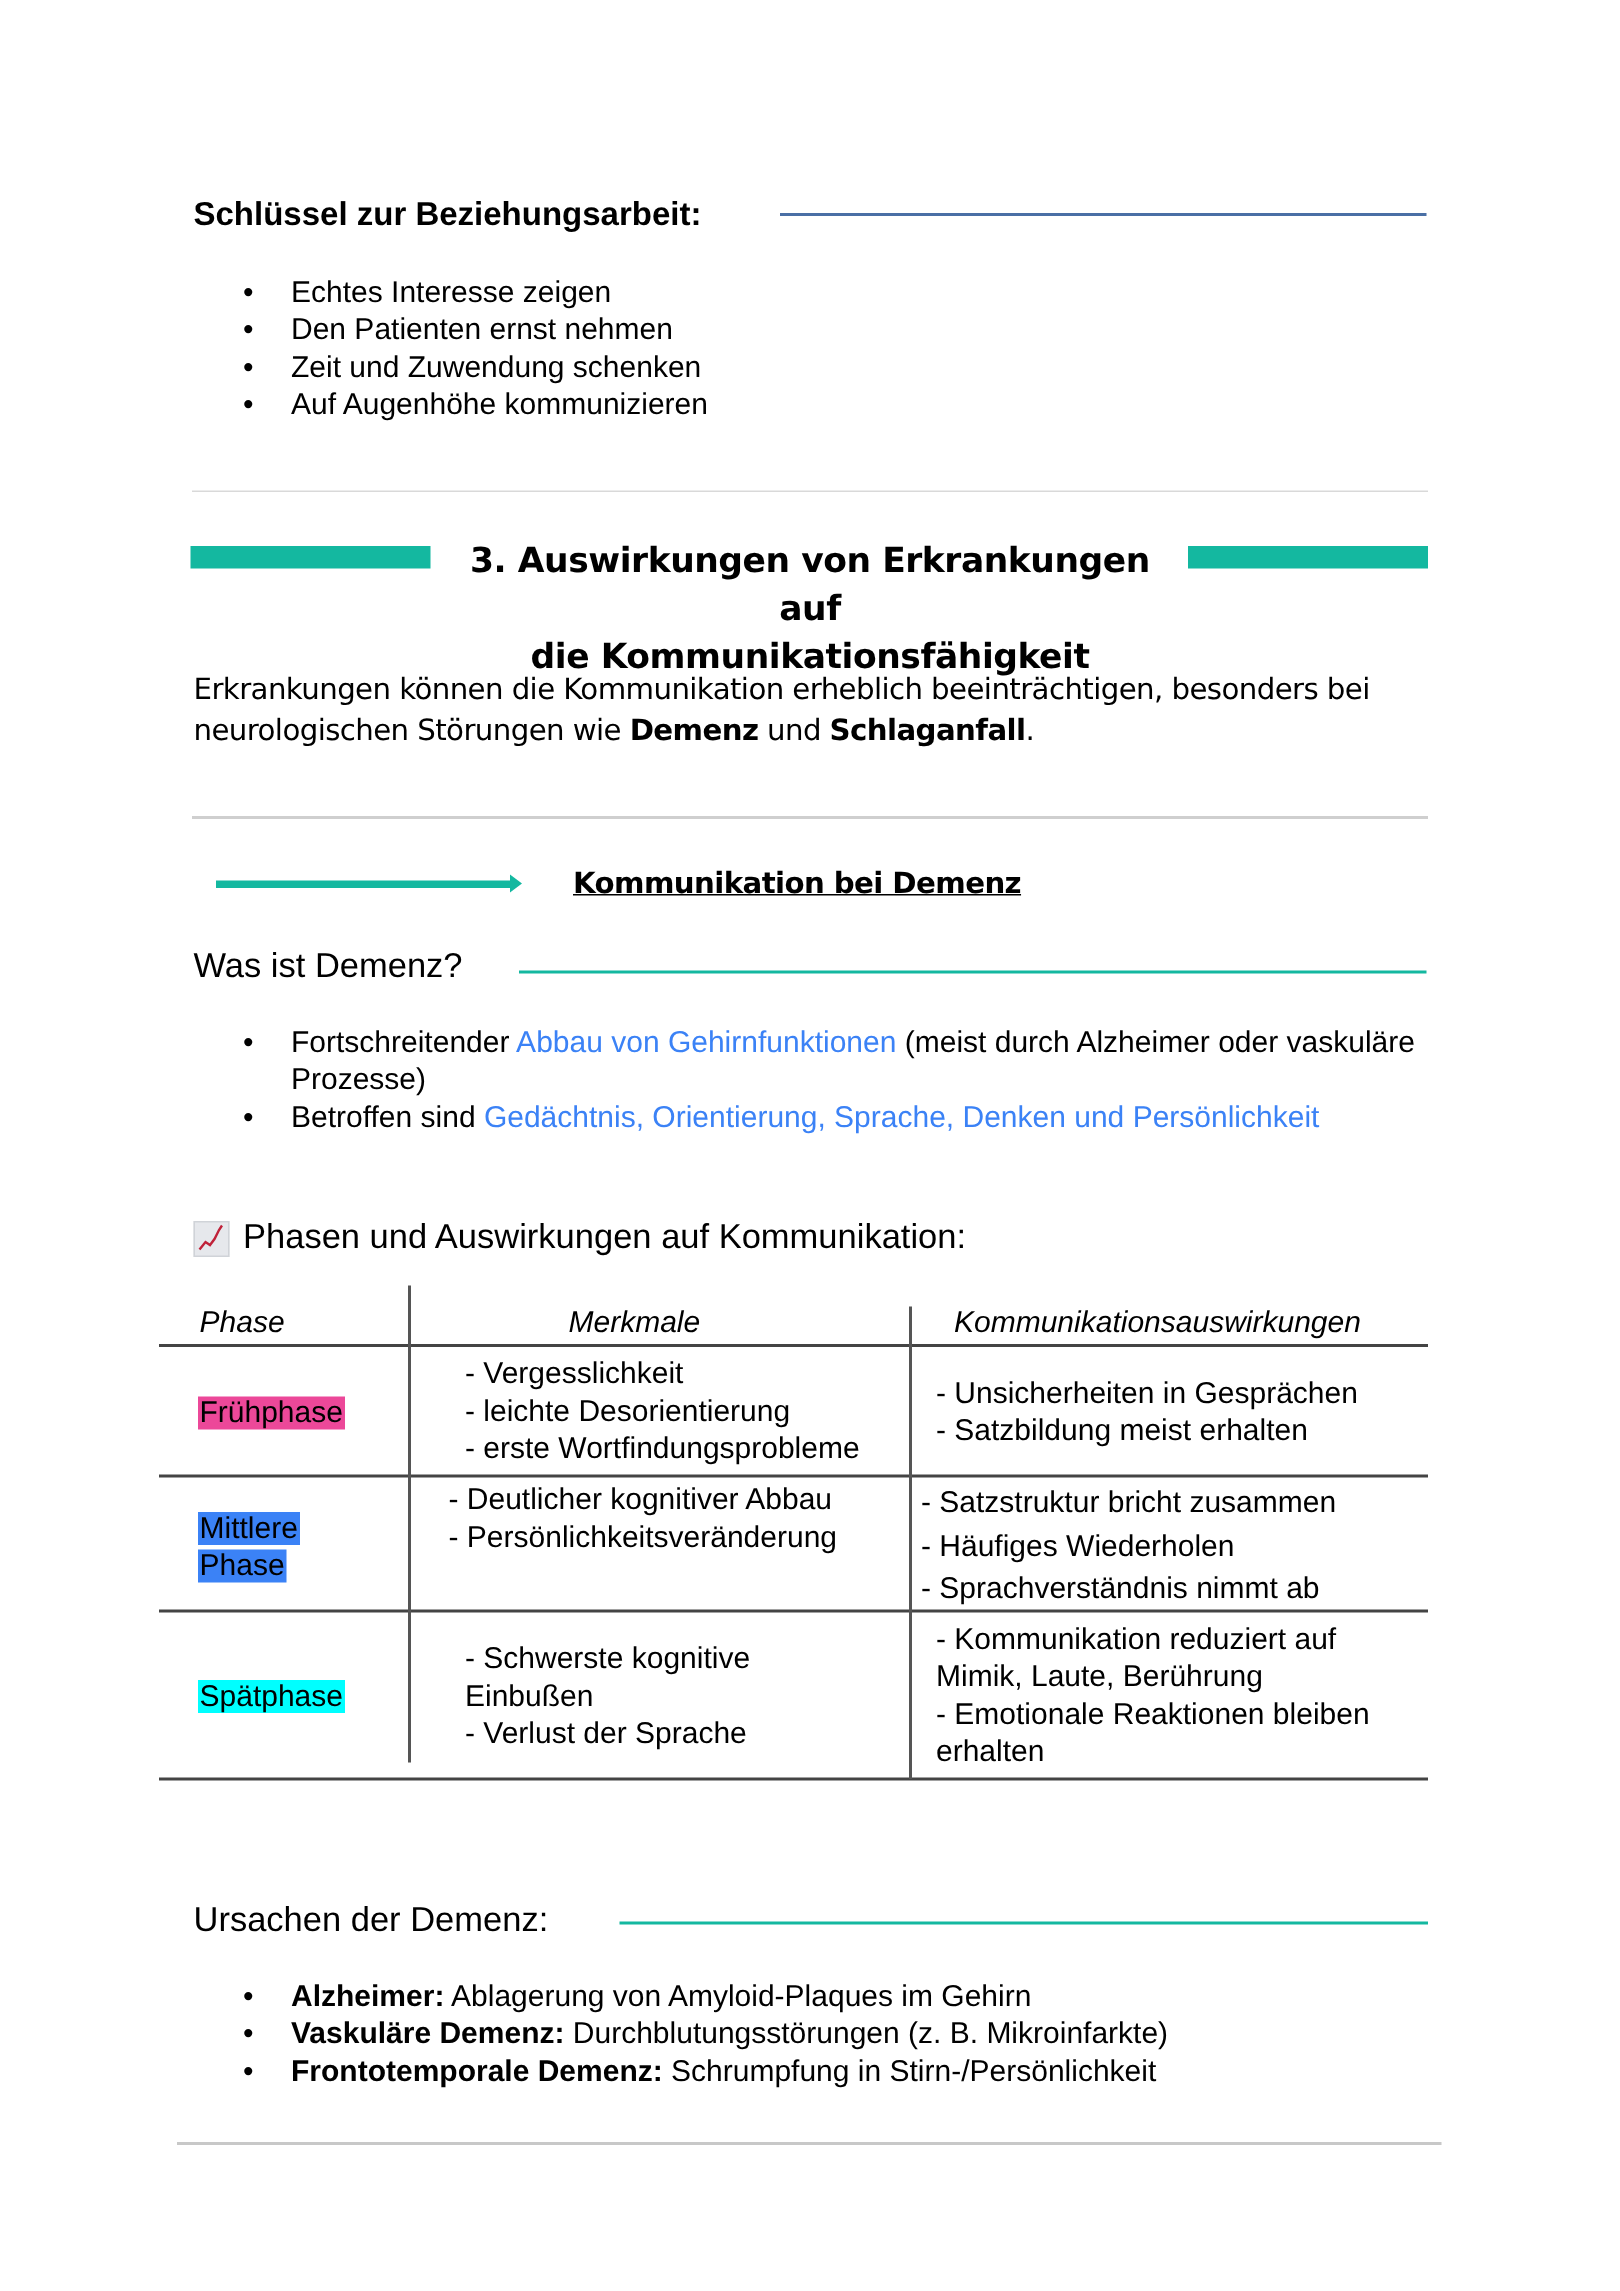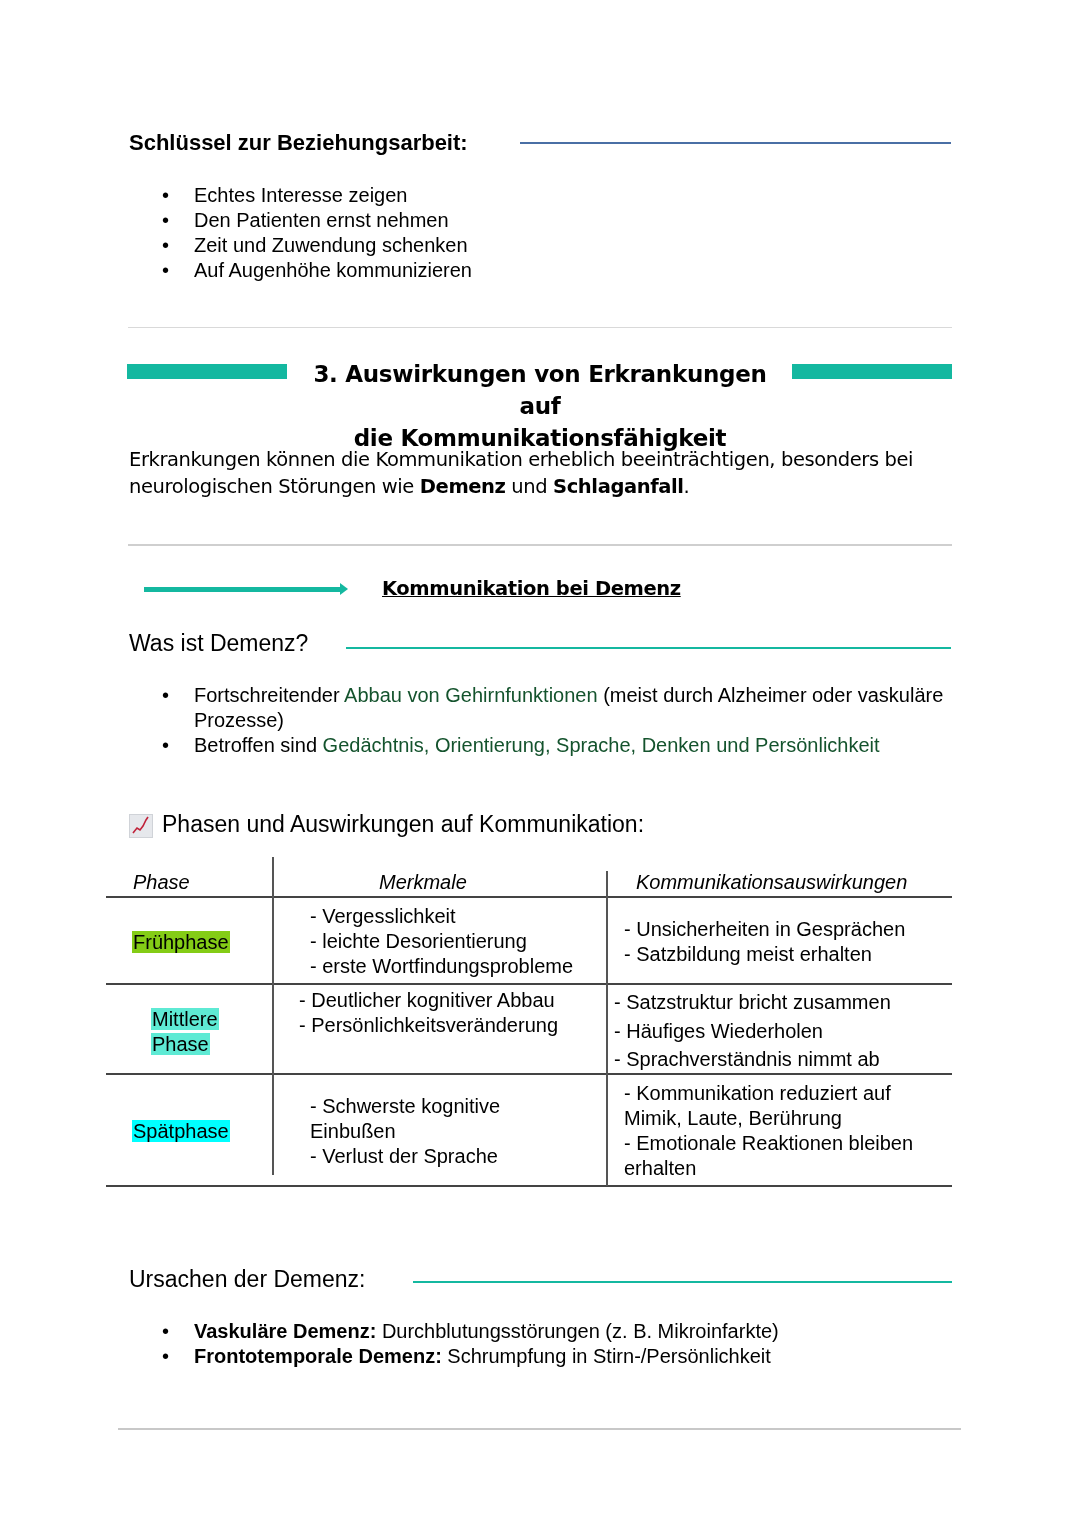--- a/index.html
+++ b/index.html
@@ -36,34 +36,34 @@
                 border-top: 6px solid transparent; border-bottom: 6px solid transparent; border-left: 8px solid #14b8a0; }
   .sub-h { left: 382px; top: 577px; font-family: "DejaVu Sans", sans-serif; font-weight: bold;
            font-size: 19.5px; text-decoration: underline; letter-spacing: -0.4px; }
 
   .h-plain { font-size: 23px; }
   .h-what { left: 129px; top: 630px; }
   .line-teal { height: 2px; background: #14b8a0; }
   .line-what { left: 346px; top: 647px; width: 605px; }
   .list-what { left: 129px; top: 683px; width: 830px; }
   .list-what li { line-height: 25px; }
-  .teal { color: #14532d; }
+  .teal { color: #3b82f6; }
 
   
   .h-phase { left: 129px; top: 811px; display: flex; align-items: flex-end; }
   .chart-icon { width: 22px; height: 22px; margin-right: 9px; background: #e6e8ec; border: 1px solid #d0d3d8; position: relative; }
 
   .table { left: 106px; top: 857px; width: 846px; }
   .hl { position: absolute; height: 1.5px; background: #444; }
   .vl { position: absolute; width: 1.5px; background: #555; }
   .cell { position: absolute; font-size: 20px; line-height: 25px; }
   .th { font-style: italic; font-size: 20px; }
   .tag { padding: 0 1px; }
-  .tag-yellow { background: #84cc16; }
-  .tag-magenta { background: #5eead4; margin-left: 19px; }
+  .tag-yellow { background: #ec4899; }
+  .tag-magenta { background: #3b82f6; }
   .tag-cyan { background: #00ffff; }
 
   .h-cause { left: 129px; top: 1266px; text-align: center; }
   .line-cause { left: 413px; top: 1281px; width: 539px; }
   .list-cause { left: 129px; top: 1319px; width: 840px; }
 </style>
 </head>
 <body>
 
 <div class="abs h-key">Schlüssel zur Beziehungsarbeit:</div>
@@ -163,17 +163,18 @@
     <div>- Kommunikation reduziert auf</div>
     <div>Mimik, Laute, Berührung</div>
     <div>- Emotionale Reaktionen bleiben</div>
     <div>erhalten</div>
   </div>
 </div>
 
 <div class="abs h-plain h-cause">Ursachen der Demenz:</div>
 <div class="abs line-teal line-cause"></div>
 <ul class="abs plain list-cause">
+  <li><b>Alzheimer:</b><span> Ablagerung von Amyloid-Plaques im Gehirn</span></li>
   <li><b>Vaskuläre Demenz:</b><span> Durchblutungsstörungen (z. B. Mikroinfarkte)</span></li>
   <li><b>Frontotemporale Demenz:</b><span> Schrumpfung in Stirn-/Persönlichkeit</span></li>
 </ul>
 
 <div class="abs divider div3"></div>
 
 </body></html>

